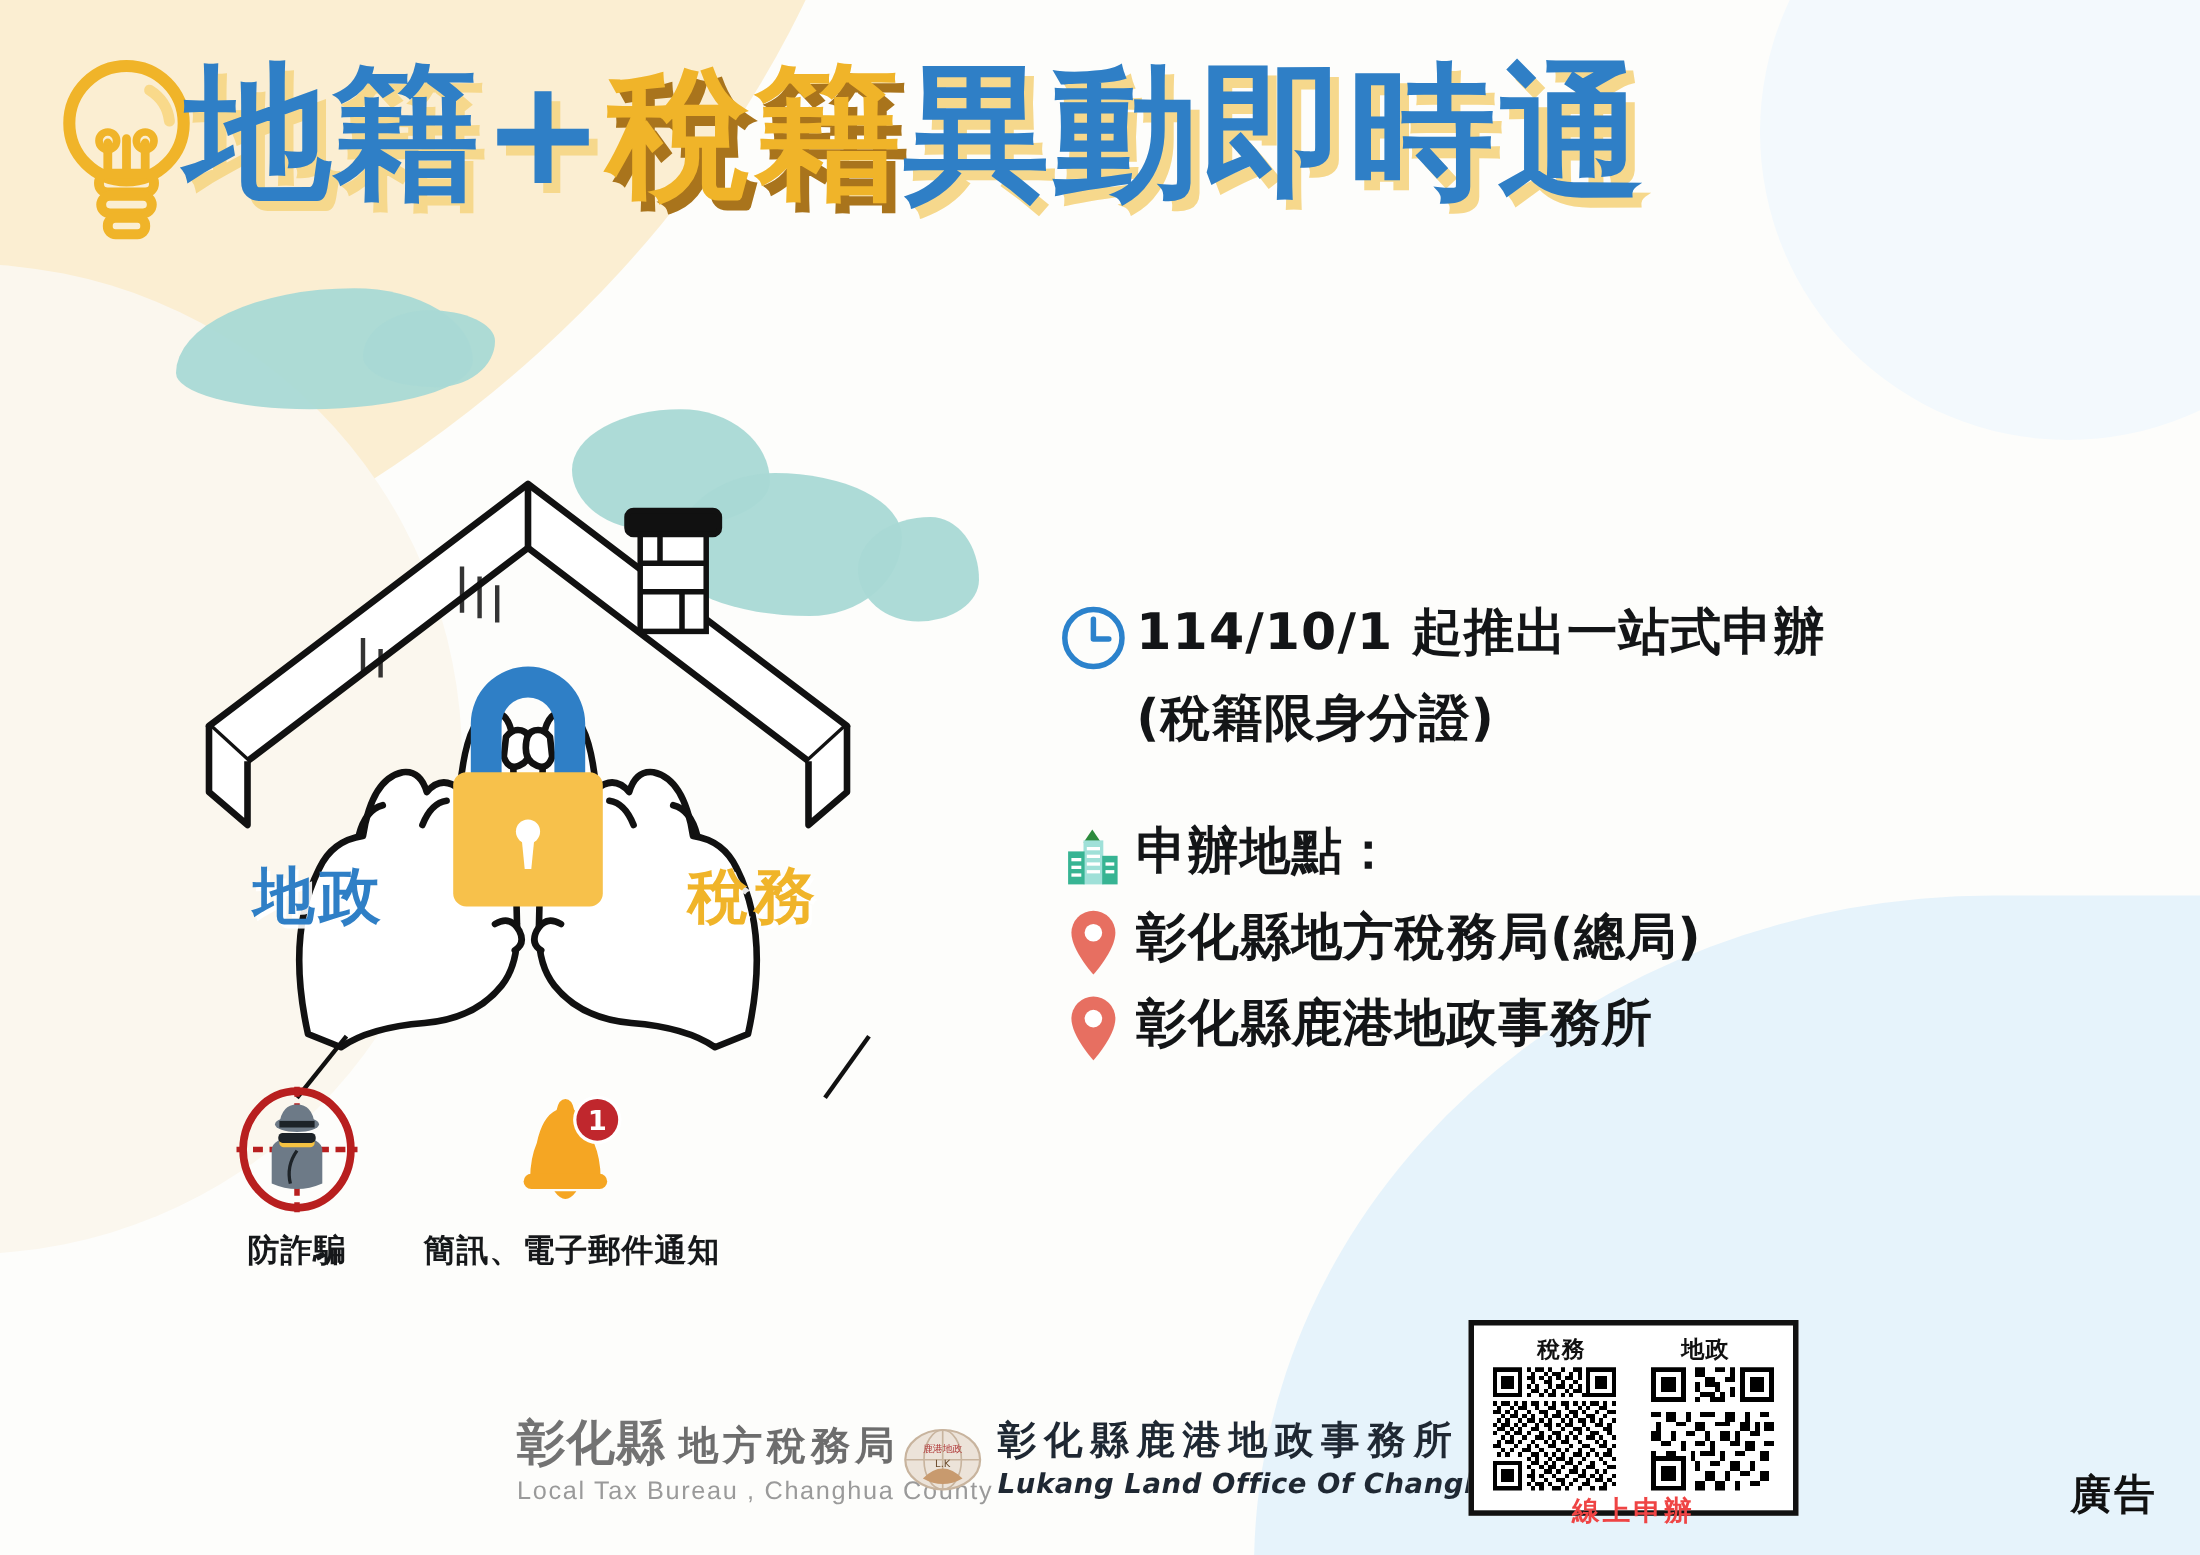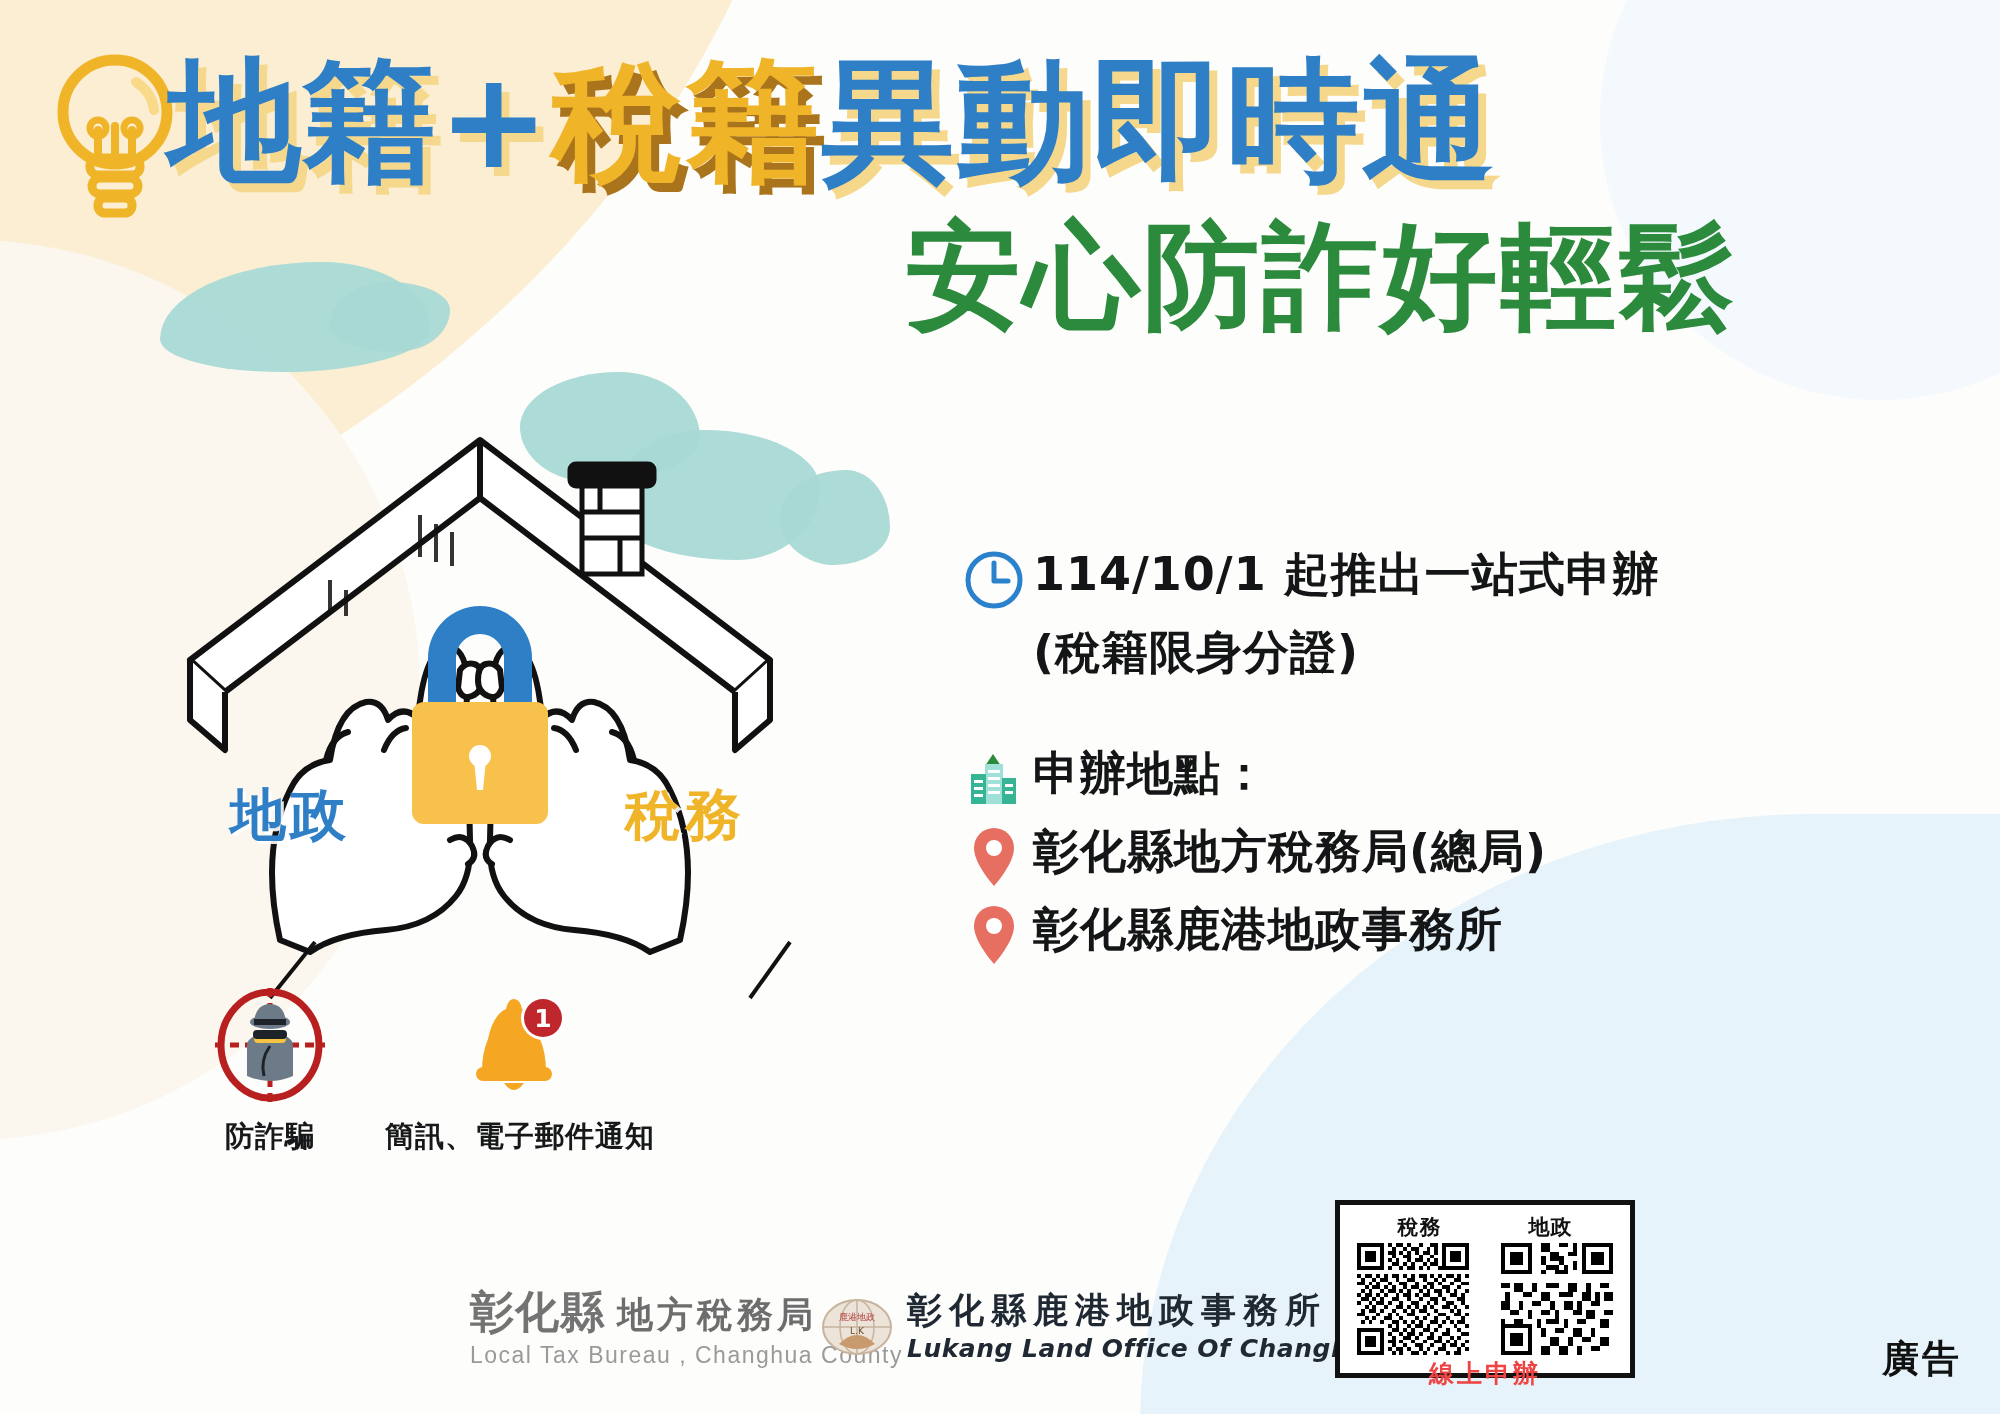--- a/index.html
+++ b/index.html
@@ -194,21 +194,20 @@
       <circle cx="92" cy="88" r="8" fill="none" stroke="#f0b429" stroke-width="7"></circle>
       <rect x="50" y="118" width="50" height="17" rx="8" fill="none" stroke="#f0b429" stroke-width="9"></rect>
       <rect x="52" y="138" width="46" height="16" rx="8" fill="none" stroke="#f0b429" stroke-width="9"></rect>
       <rect x="58" y="158" width="34" height="15" rx="7" fill="none" stroke="#f0b429" stroke-width="9"></rect>
     </svg>
   </div>
 
   <div class="headline">
     <span class="hl blue">地籍</span><span class="hl blue">+</span><span class="hl yellow">稅籍</span><span class="hl blue">異動即時通</span>
   </div>
-  <div class="subhead">安心防詐好輕鬆</div>
 
   <div class="illus">
     <svg viewBox="0 0 700 560">
 
       <g fill="#ffffff" stroke="#111" stroke-width="6" stroke-linejoin="round">
         <path d="M350 20 L60 240 L95 272 L350 78 L605 272 L640 240 Z"></path>
         <path d="M350 20 L350 78"></path>
         <path d="M60 240 L60 300 L95 330 L95 272"></path>
         <path d="M640 240 L640 300 L605 330 L605 272"></path>
       </g>

